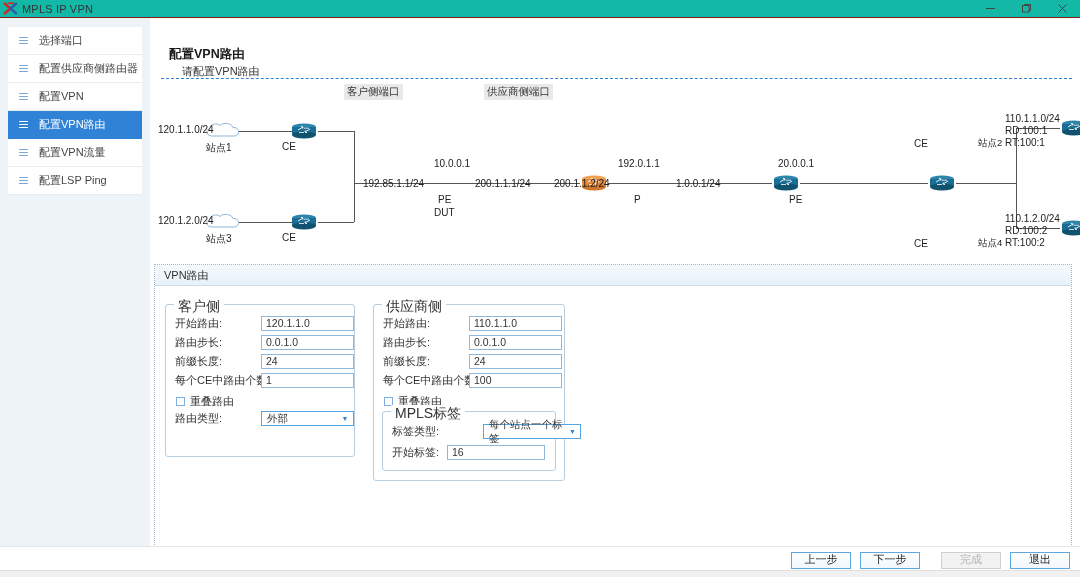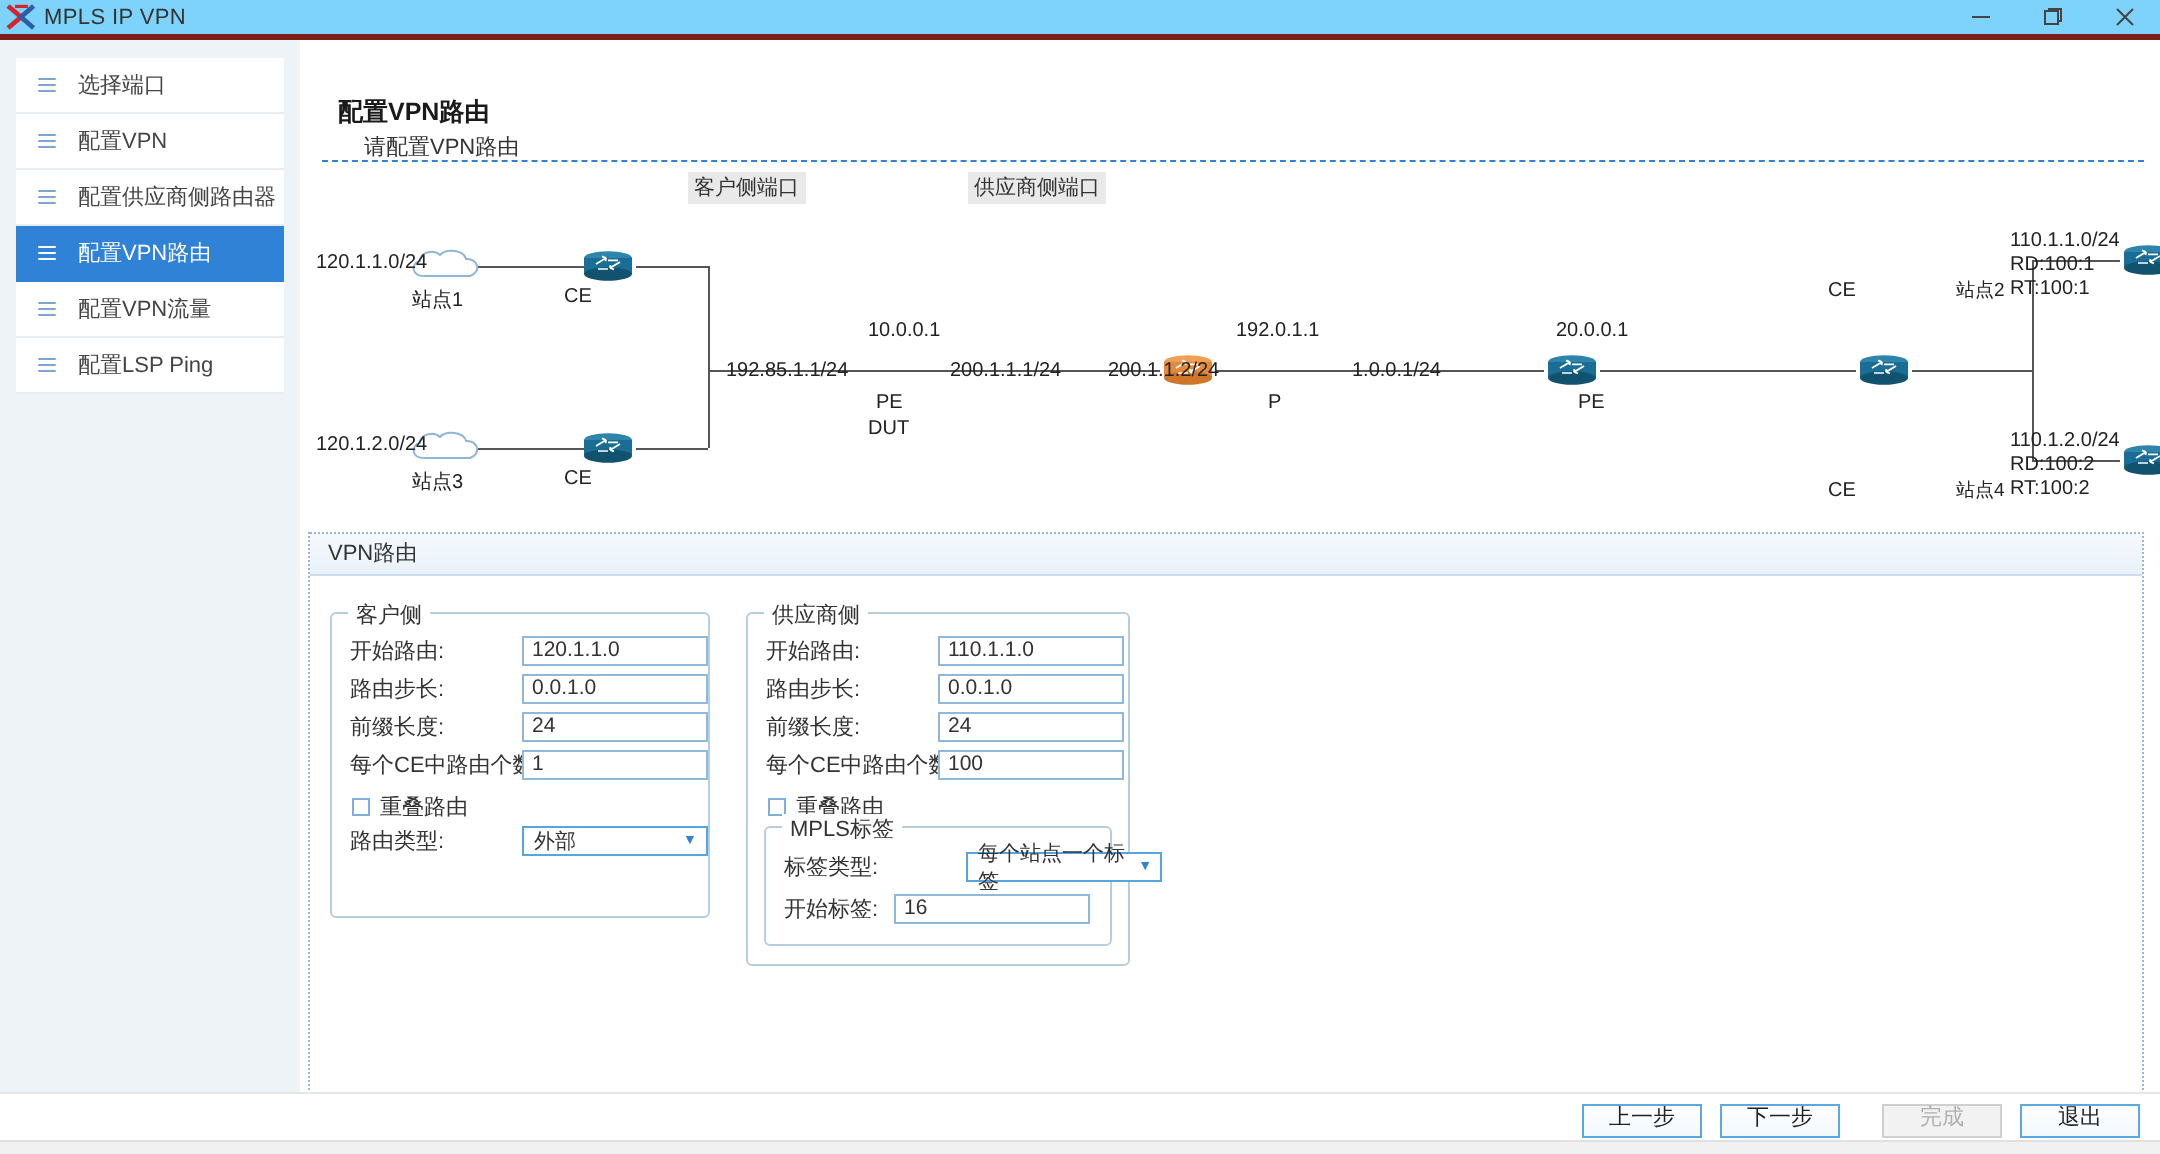--- a/index.html
+++ b/index.html
@@ -3,21 +3,21 @@
 <meta charset="utf-8">
 <style>
   html,body{margin:0;padding:0;}
   body{
     width:1080px;height:577px;overflow:hidden;
     font-family:"Liberation Sans","DejaVu Sans",sans-serif;
     font-size:11px;color:#222;background:#ffffff;
   }
   
   #titlebar{
-    height:17px;background:#7dd3fc;border-bottom:3px solid #7f1d1d;
+    height:17px;background:#14b8a6;border-bottom:1px solid #7f1d1d;
     display:flex;align-items:center;position:relative;
   }
   #app-logo{width:15px;height:13px;margin-left:3px;flex:0 0 auto;}
   #app-title{margin-left:4px;font-size:11px;color:#333;letter-spacing:.2px;}
   .wbtns{position:absolute;right:0;top:0;height:17px;display:flex;}
   .wbtn{width:36px;height:17px;display:flex;align-items:center;justify-content:center;color:#444;}
   .wbtn svg{display:block;}
   
   #shell{display:flex;height:560px;background:#fff;}
   
@@ -58,21 +58,21 @@
   }
   #panel-head{
     height:20px;line-height:20px;padding-left:9px;font-size:11px;color:#333;
     background:linear-gradient(#f4f9fd,#e9f1f9);border-bottom:1px solid #cddcec;
   }
   .fieldset{
     position:absolute;border:1px solid #b7cde0;border-radius:3px;box-sizing:border-box;
   }
   .legend{
     position:absolute;top:-7px;left:8px;background:#fff;padding:0 4px;
-    font-size:11px;color:#333;white-space:nowrap;
+    font-size:14px;color:#333;white-space:nowrap;
   }
   .frow{position:absolute;display:flex;align-items:center;}
   .flabel{font-size:11px;color:#333;white-space:nowrap;}
   .finput{
     border:1px solid #8fb8da;background:#fff;height:15px;line-height:15px;
     font-size:10.5px;color:#333;padding:0 0 0 4px;box-sizing:border-box;
     font-family:"Liberation Sans","DejaVu Sans",sans-serif;outline:none;
   }
   .fselect{
     border:1px solid #55a6e0;background:#fff;height:15px;
@@ -138,29 +138,29 @@
           <span></span>
         </span>
       <span class="side-label">选择端口</span>
     </div>
     <div class="side-item">
       <span class="burger">
           <span></span>
           <span></span>
           <span></span>
         </span>
+      <span class="side-label">配置供应商侧路由器</span>
+    </div>
+    <div class="side-item">
+      <span class="burger">
+          <span></span>
+          <span></span>
+          <span></span>
+        </span>
       <span class="side-label">配置VPN</span>
-    </div>
-    <div class="side-item">
-      <span class="burger">
-          <span></span>
-          <span></span>
-          <span></span>
-        </span>
-      <span class="side-label">配置供应商侧路由器</span>
     </div>
     <div class="side-item sel">
       <span class="burger">
           <span></span>
           <span></span>
           <span></span>
         </span>
       <span class="side-label">配置VPN路由</span>
     </div>
     <div class="side-item">

